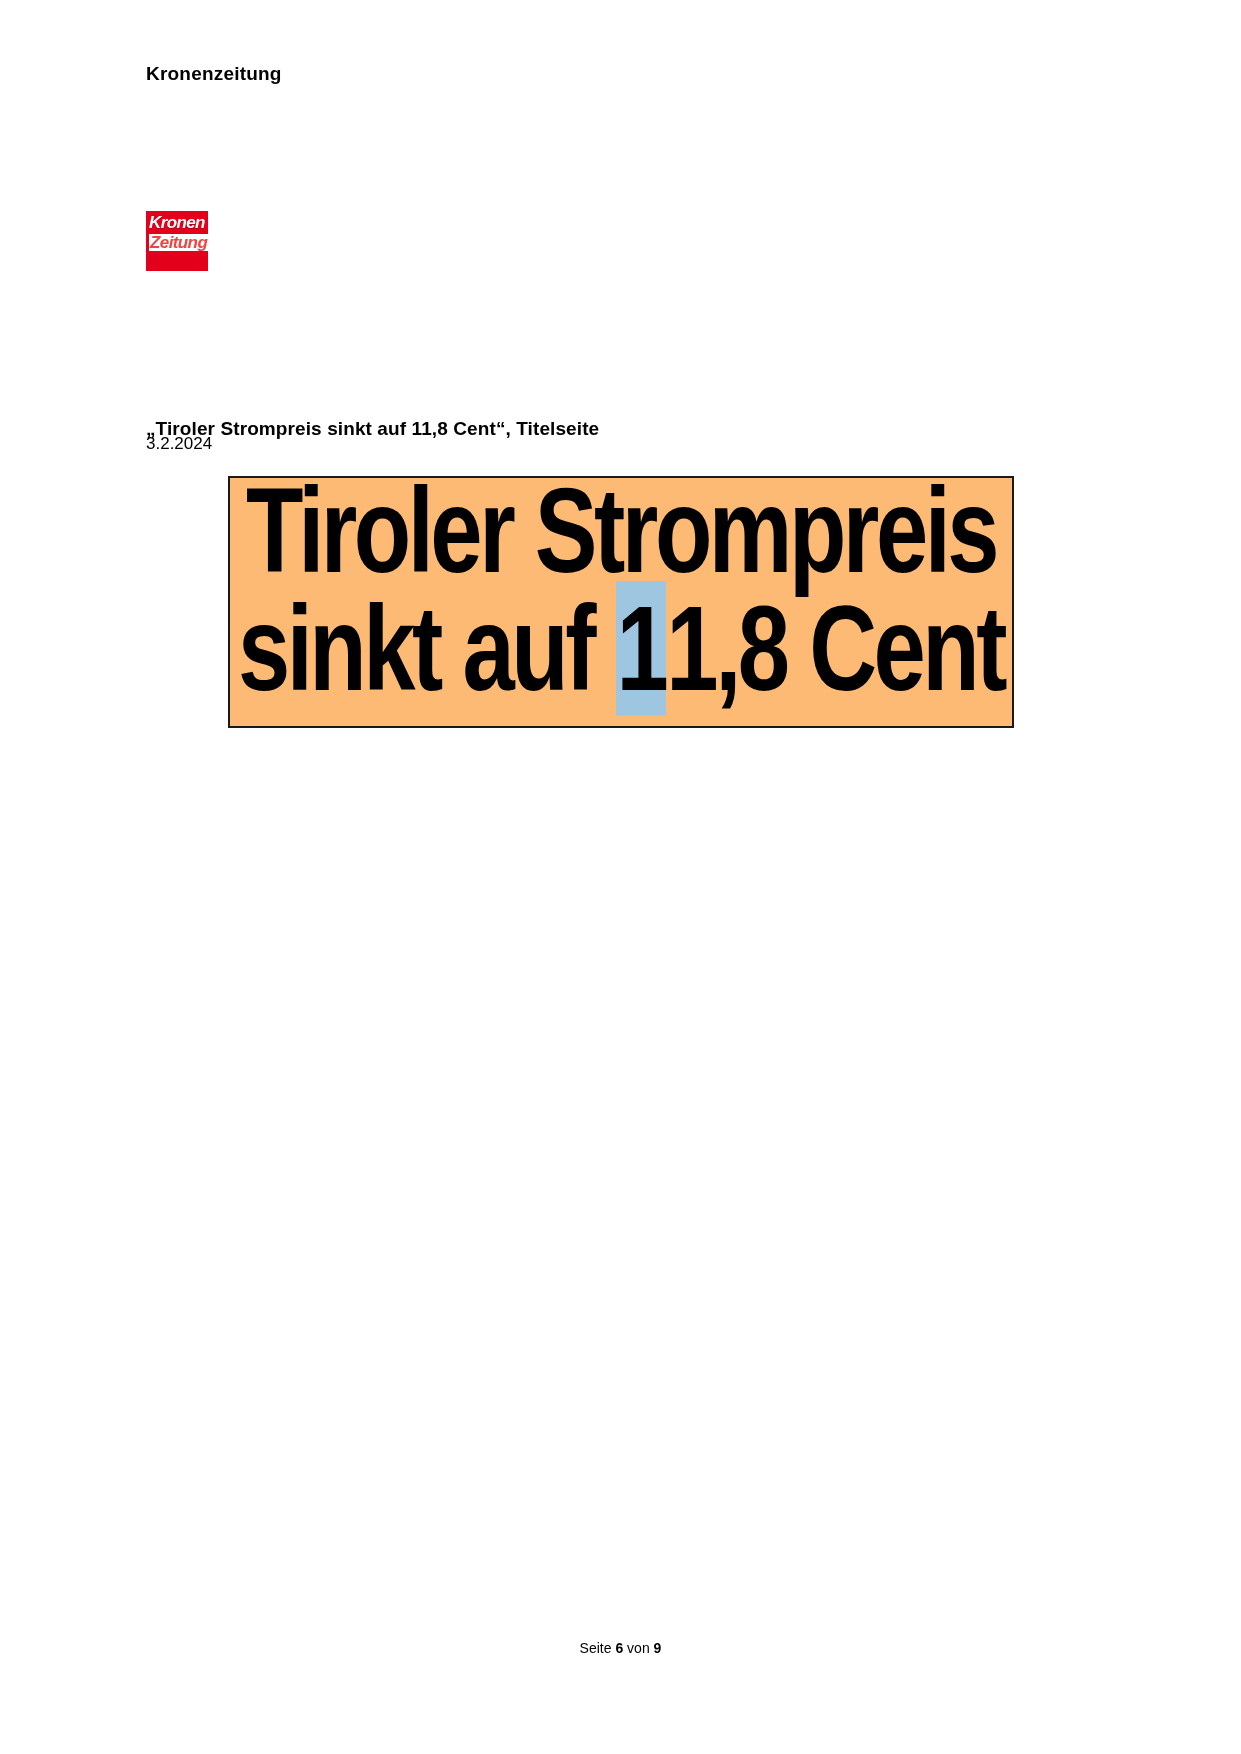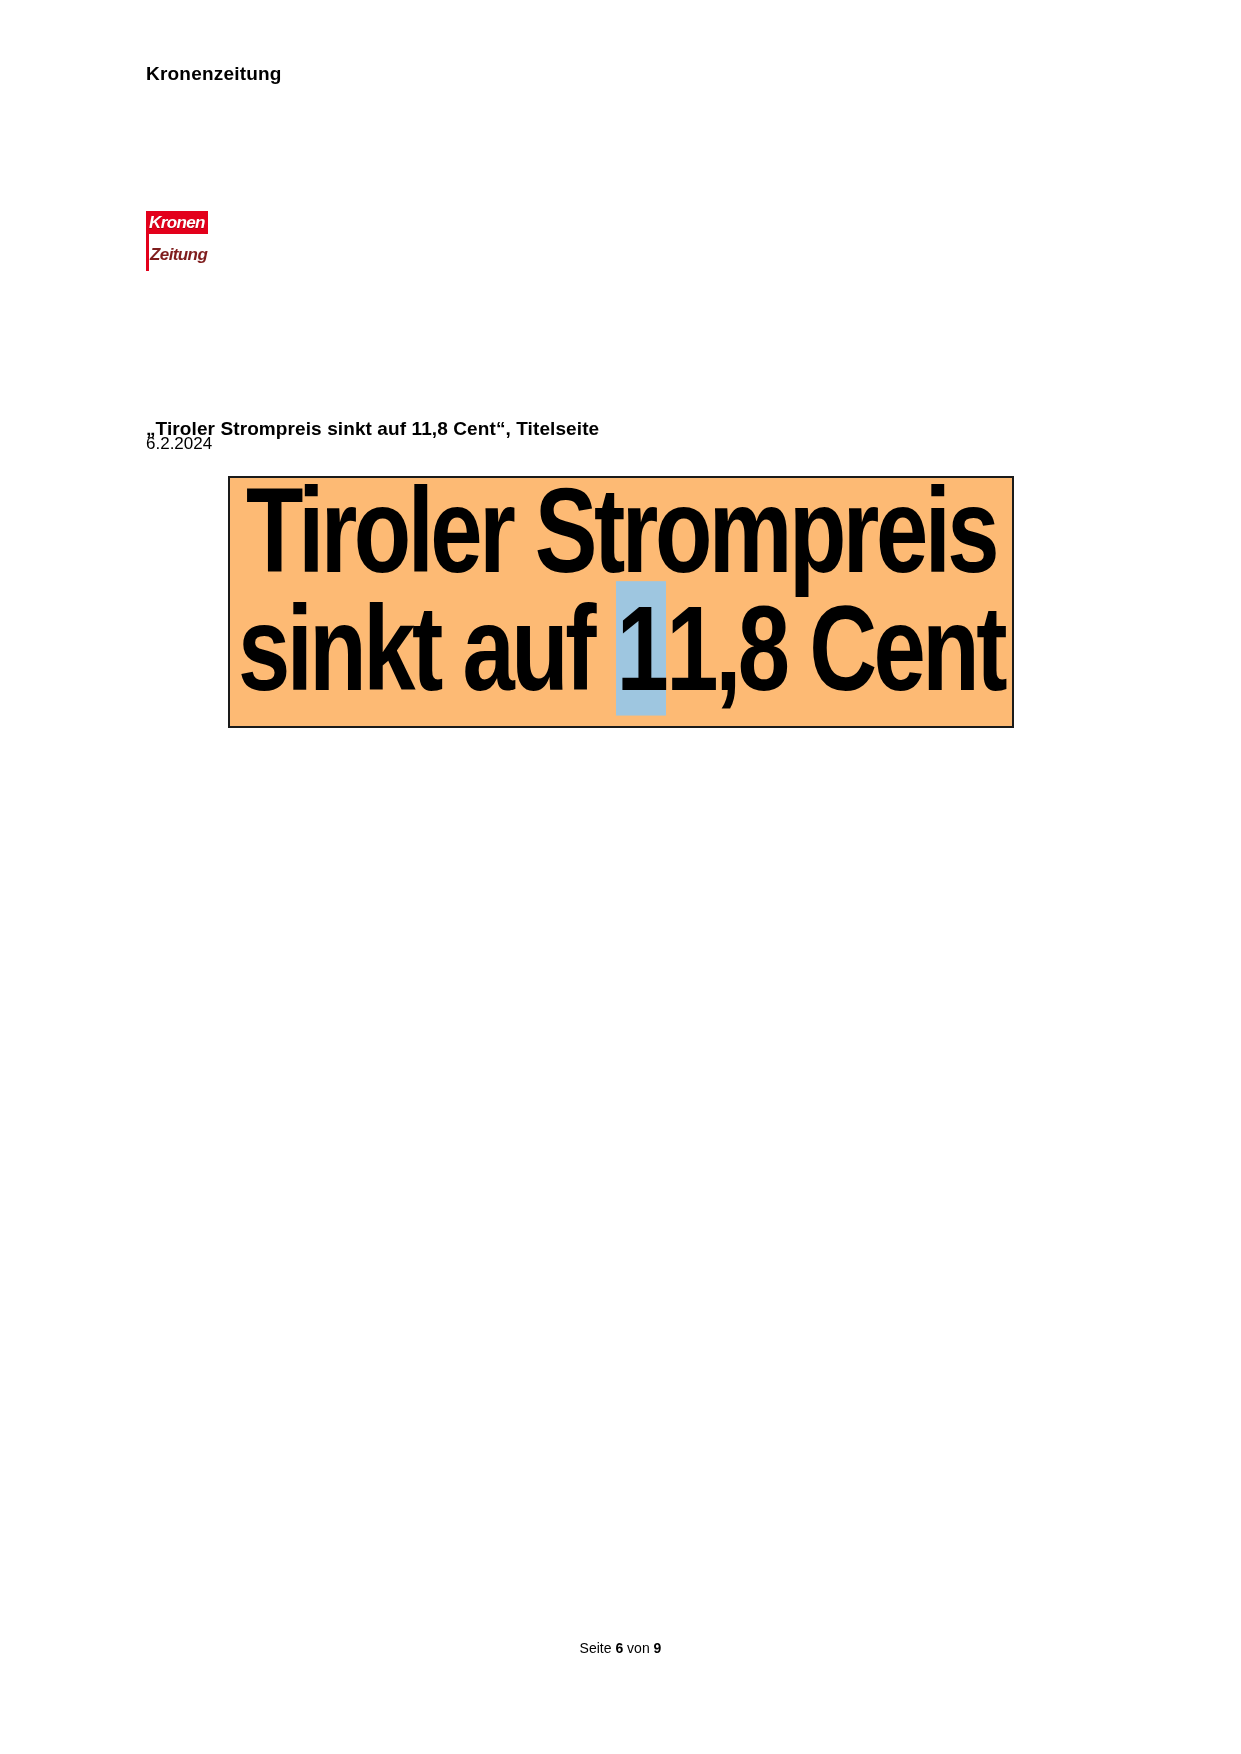--- a/index.html
+++ b/index.html
@@ -55,23 +55,23 @@
     font-style: italic;
     letter-spacing: -0.6px;
     text-shadow: 0 1px 0 rgba(0,0,0,0.25);
   }
   .logo .l2 {
     font-size: 17px;
     font-weight: bold;
     font-style: italic;
     letter-spacing: -0.6px;
     background: #ffffff;
-    color: #7f1d1d;
+    color: #ef4444;
     margin-top: 3px;
-    padding: 12px 1px;
+    padding: 0 1px;
     display: inline-block;
     width: max-content;
   }
 
   
   .article-title {
     position: absolute;
     left: 146px;
     top: 418px;
     font-size: 19px;
@@ -145,21 +145,21 @@
 
   <div class="source-name">Kronenzeitung</div>
 
   <div class="logo">
     <span class="l1">Kronen</span>
     <span class="l2">Zeitung</span>
   </div>
 
   <div class="article-title">„Tiroler Strompreis sinkt auf 11,8 Cent“, Titelseite</div>
 
-  <div class="article-date">6.2.2024</div>
+  <div class="article-date">3.2.2024</div>
 
   <div class="clipping">
     <div class="headline l1">Tiroler Strompreis</div>
     <div class="headline l2">
       <span>sinkt auf </span><span class="hl-highlight">1</span><span>1,8 Cent</span>
     </div>
   </div>
 
   <div class="footer">
     <span>Seite </span><b>6</b><span> von </span><b>9</b>

